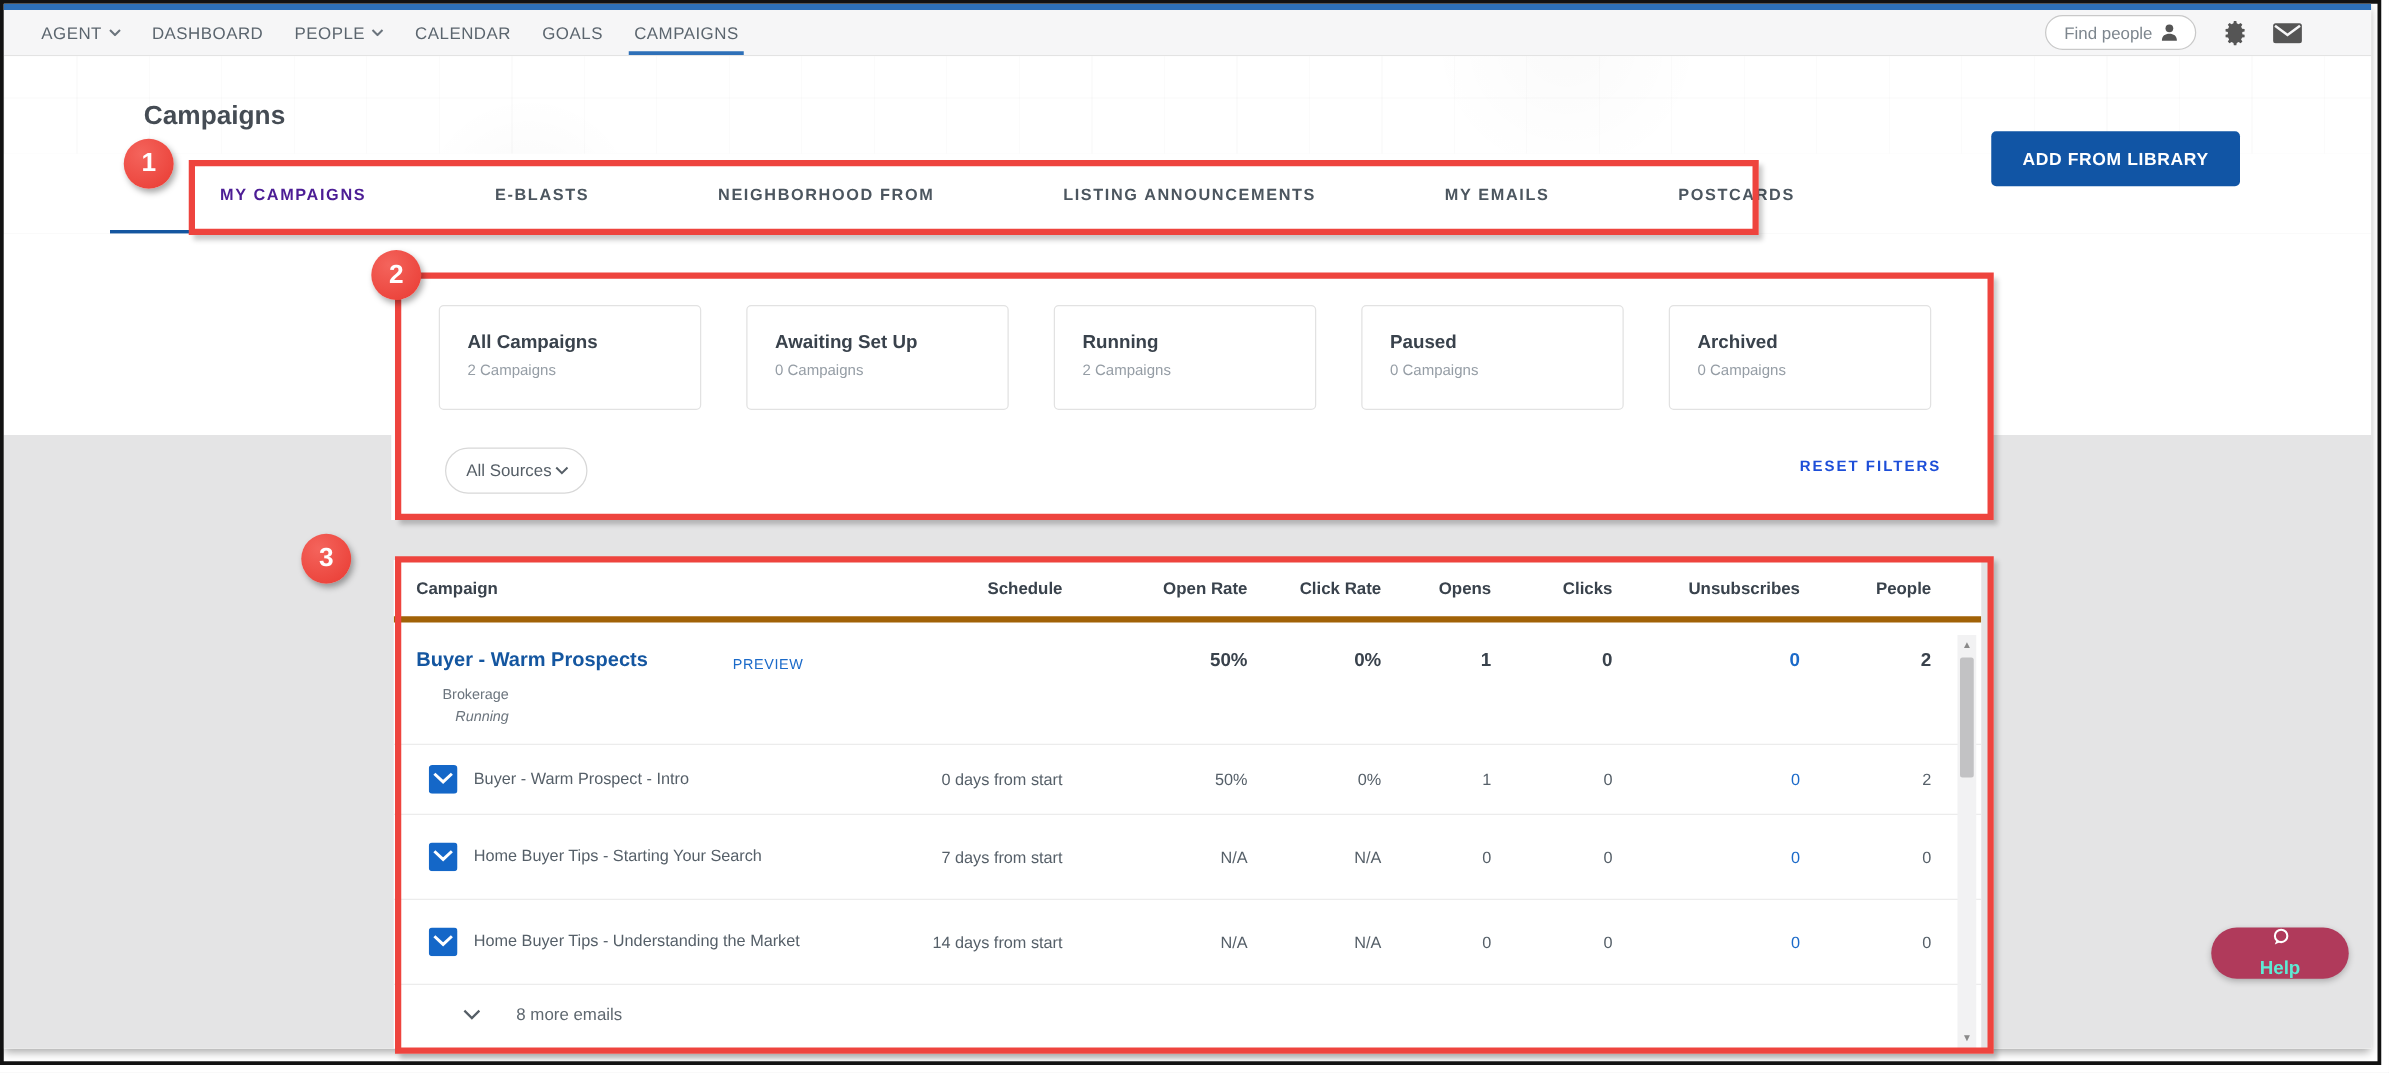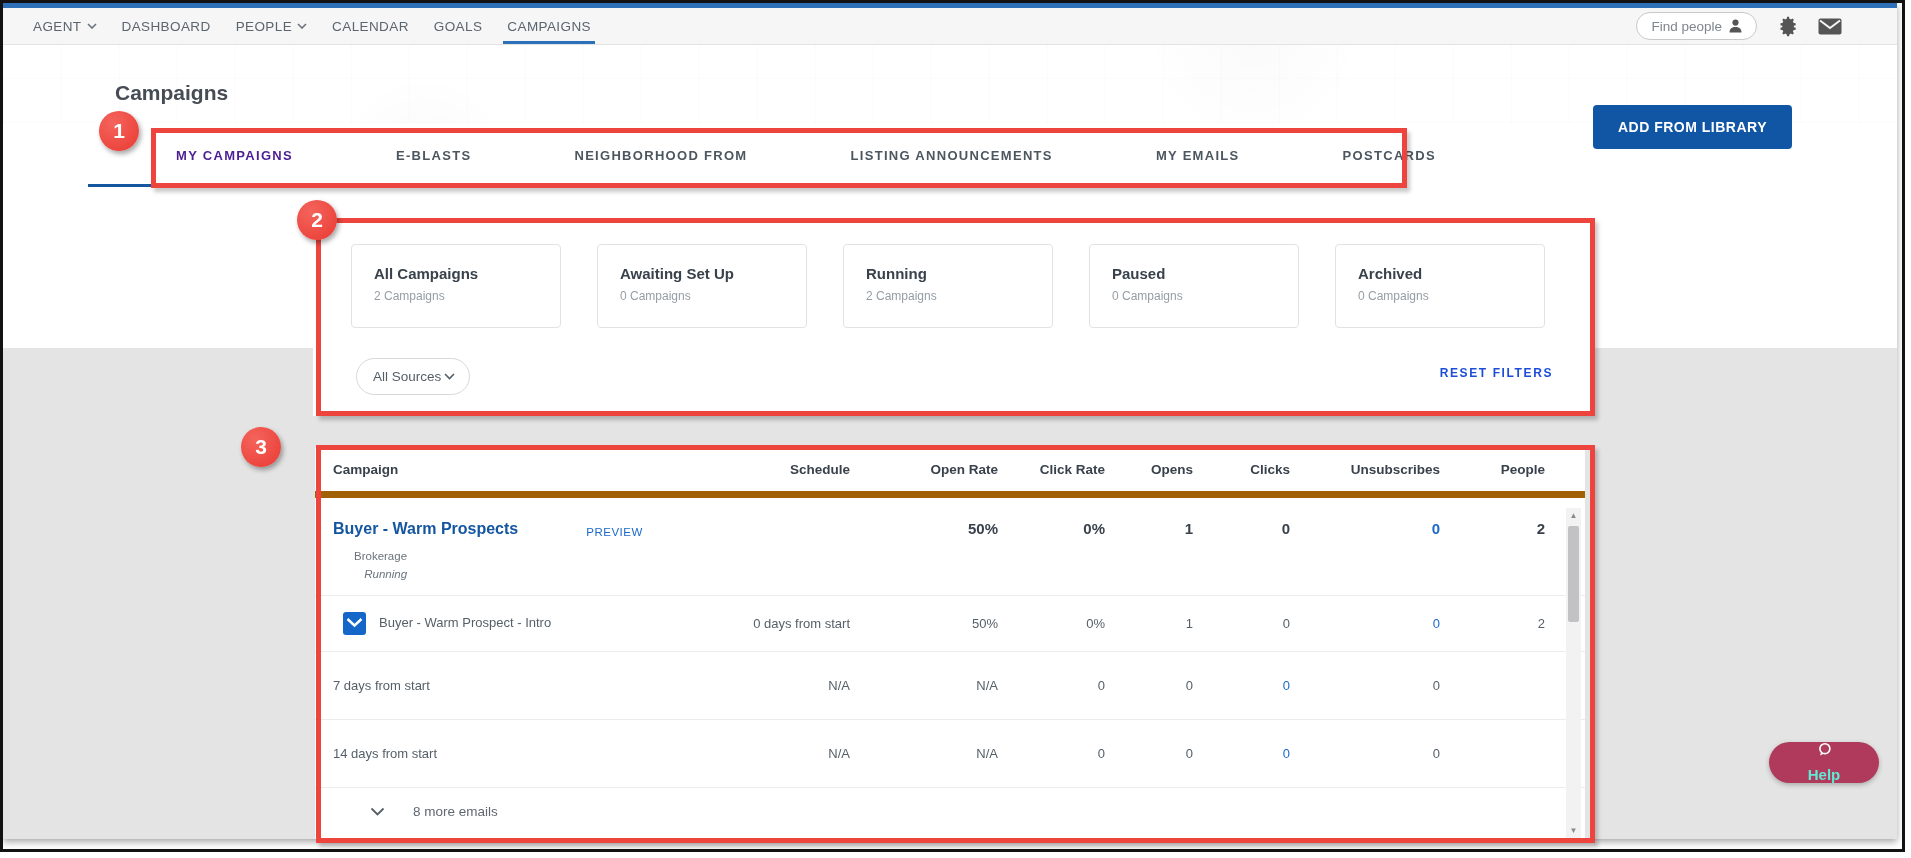--- a/index.html
+++ b/index.html
@@ -47,21 +47,21 @@
   .fcard .ft { font-size:15px; font-weight:700; color:#39424c; }
   .fcard .fc { margin-top:7px; font-size:12px; color:#959da5; }
   .sources-pill { position:absolute; left:43px; top:140px; width:114px; height:37px; border:1px solid #d8d8d8; border-radius:19px; background:#fff; display:flex; align-items:center; justify-content:space-between; padding:0 14px 0 16px; font-size:13.5px; color:#555e66; cursor:pointer; }
   .reset-filters { position:absolute; right:39px; top:148px; font-size:12px; font-weight:700; letter-spacing:1.6px; color:#1d4ed8; cursor:pointer; }
 
   
   .table-card { position:absolute; left:312px; top:261px; width:1270px; height:391px; background:#fff; overflow:hidden; }
   .trow { display:grid; grid-template-columns:1fr 150px 148px 107px 88px 97px 150px 105px; padding-left:18px; padding-right:40px; align-items:center; }
   .trow > div { text-align:right; }
   .trow > div:first-child { text-align:left; }
-  .thead { height:50px; border-bottom:7px solid #a16207; font-size:13.5px; font-weight:700; color:#39424c; }
+  .thead { height:50px; border-bottom:5px solid #a16207; font-size:13.5px; font-weight:700; color:#39424c; }
   .group-row { min-height:98px; align-items:start; padding-top:22px; border-bottom:1px solid #ececec; }
   .gname-cell { display:flex; align-items:flex-end; }
   .gname { font-size:16px; font-weight:700; color:#1456a0; cursor:pointer; }
   .preview { margin-left:68px; font-size:11.5px; letter-spacing:.5px; color:#1b6ac9; cursor:pointer; }
   .gmeta { position:absolute; left:39px; }
   .gsource { margin-top:8px; font-size:11.5px; color:#6b747d; }
   .gstatus { margin-top:6px; font-size:11.5px; font-style:italic; color:#6b747d; }
   .gval { font-size:15px; font-weight:700; color:#39424c; }
   .email-row { font-size:13px; color:#555f68; border-bottom:1px solid #ececec; cursor:pointer; }
   .email-row .name-cell { display:flex; align-items:center; gap:13px; padding-left:10px; }
@@ -238,30 +238,44 @@
           <div>0 days from start</div>
           <div>50%</div>
           <div>0%</div>
           <div>1</div>
           <div>0</div>
           <div class="link-blue">0</div>
           <div>2</div>
         </div>
 
         <div class="trow email-row r2">
+          <div class="name-cell">
+            <svg width="23" height="23" viewBox="0 0 23 23">
+                <rect width="23" height="23" rx="3" fill="#1467c8"></rect>
+                <polyline points="4.5,7 11.5,13.5 18.5,7" fill="none" stroke="#fff" stroke-width="2.4"></polyline>
+              </svg>
+            <span>Home Buyer Tips - Starting Your Search</span>
+          </div>
           <div>7 days from start</div>
           <div>N/A</div>
           <div>N/A</div>
           <div>0</div>
           <div>0</div>
           <div class="link-blue">0</div>
           <div>0</div>
         </div>
 
         <div class="trow email-row r3">
+          <div class="name-cell">
+            <svg width="23" height="23" viewBox="0 0 23 23">
+                <rect width="23" height="23" rx="3" fill="#1467c8"></rect>
+                <polyline points="4.5,7 11.5,13.5 18.5,7" fill="none" stroke="#fff" stroke-width="2.4"></polyline>
+              </svg>
+            <span>Home Buyer Tips - Understanding the Market</span>
+          </div>
           <div>14 days from start</div>
           <div>N/A</div>
           <div>N/A</div>
           <div>0</div>
           <div>0</div>
           <div class="link-blue">0</div>
           <div>0</div>
         </div>
 
         <div class="more-row">

